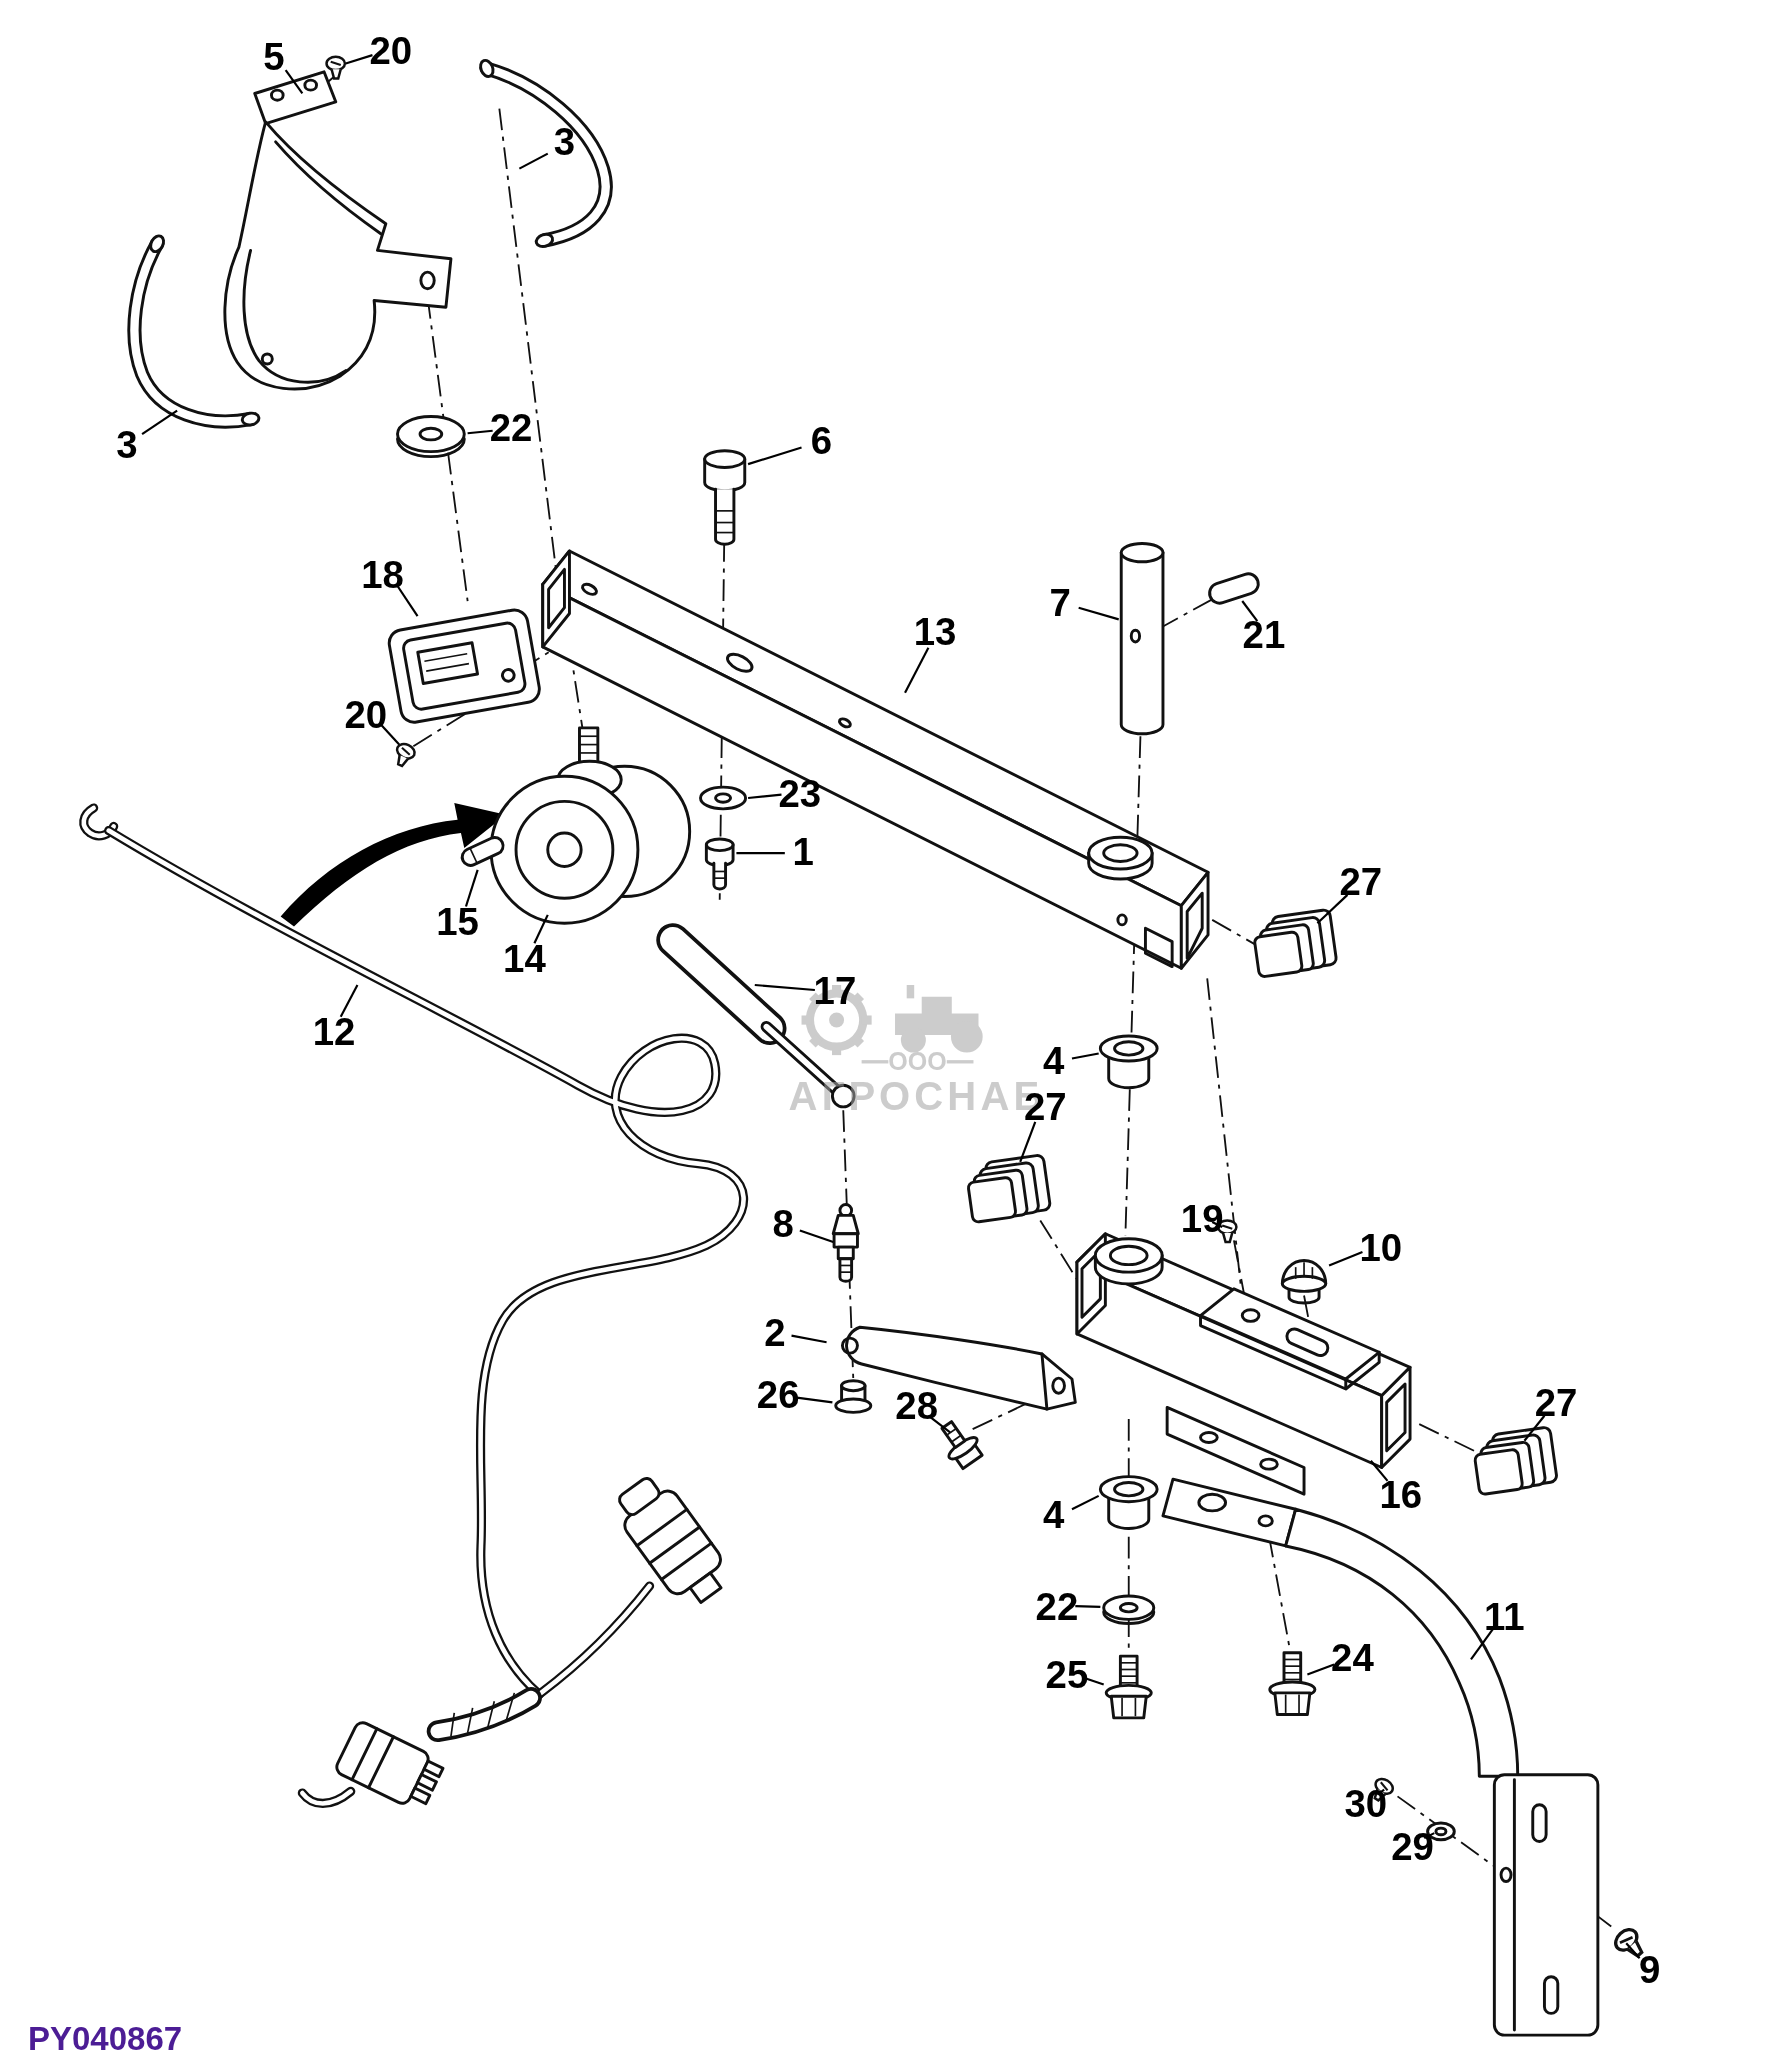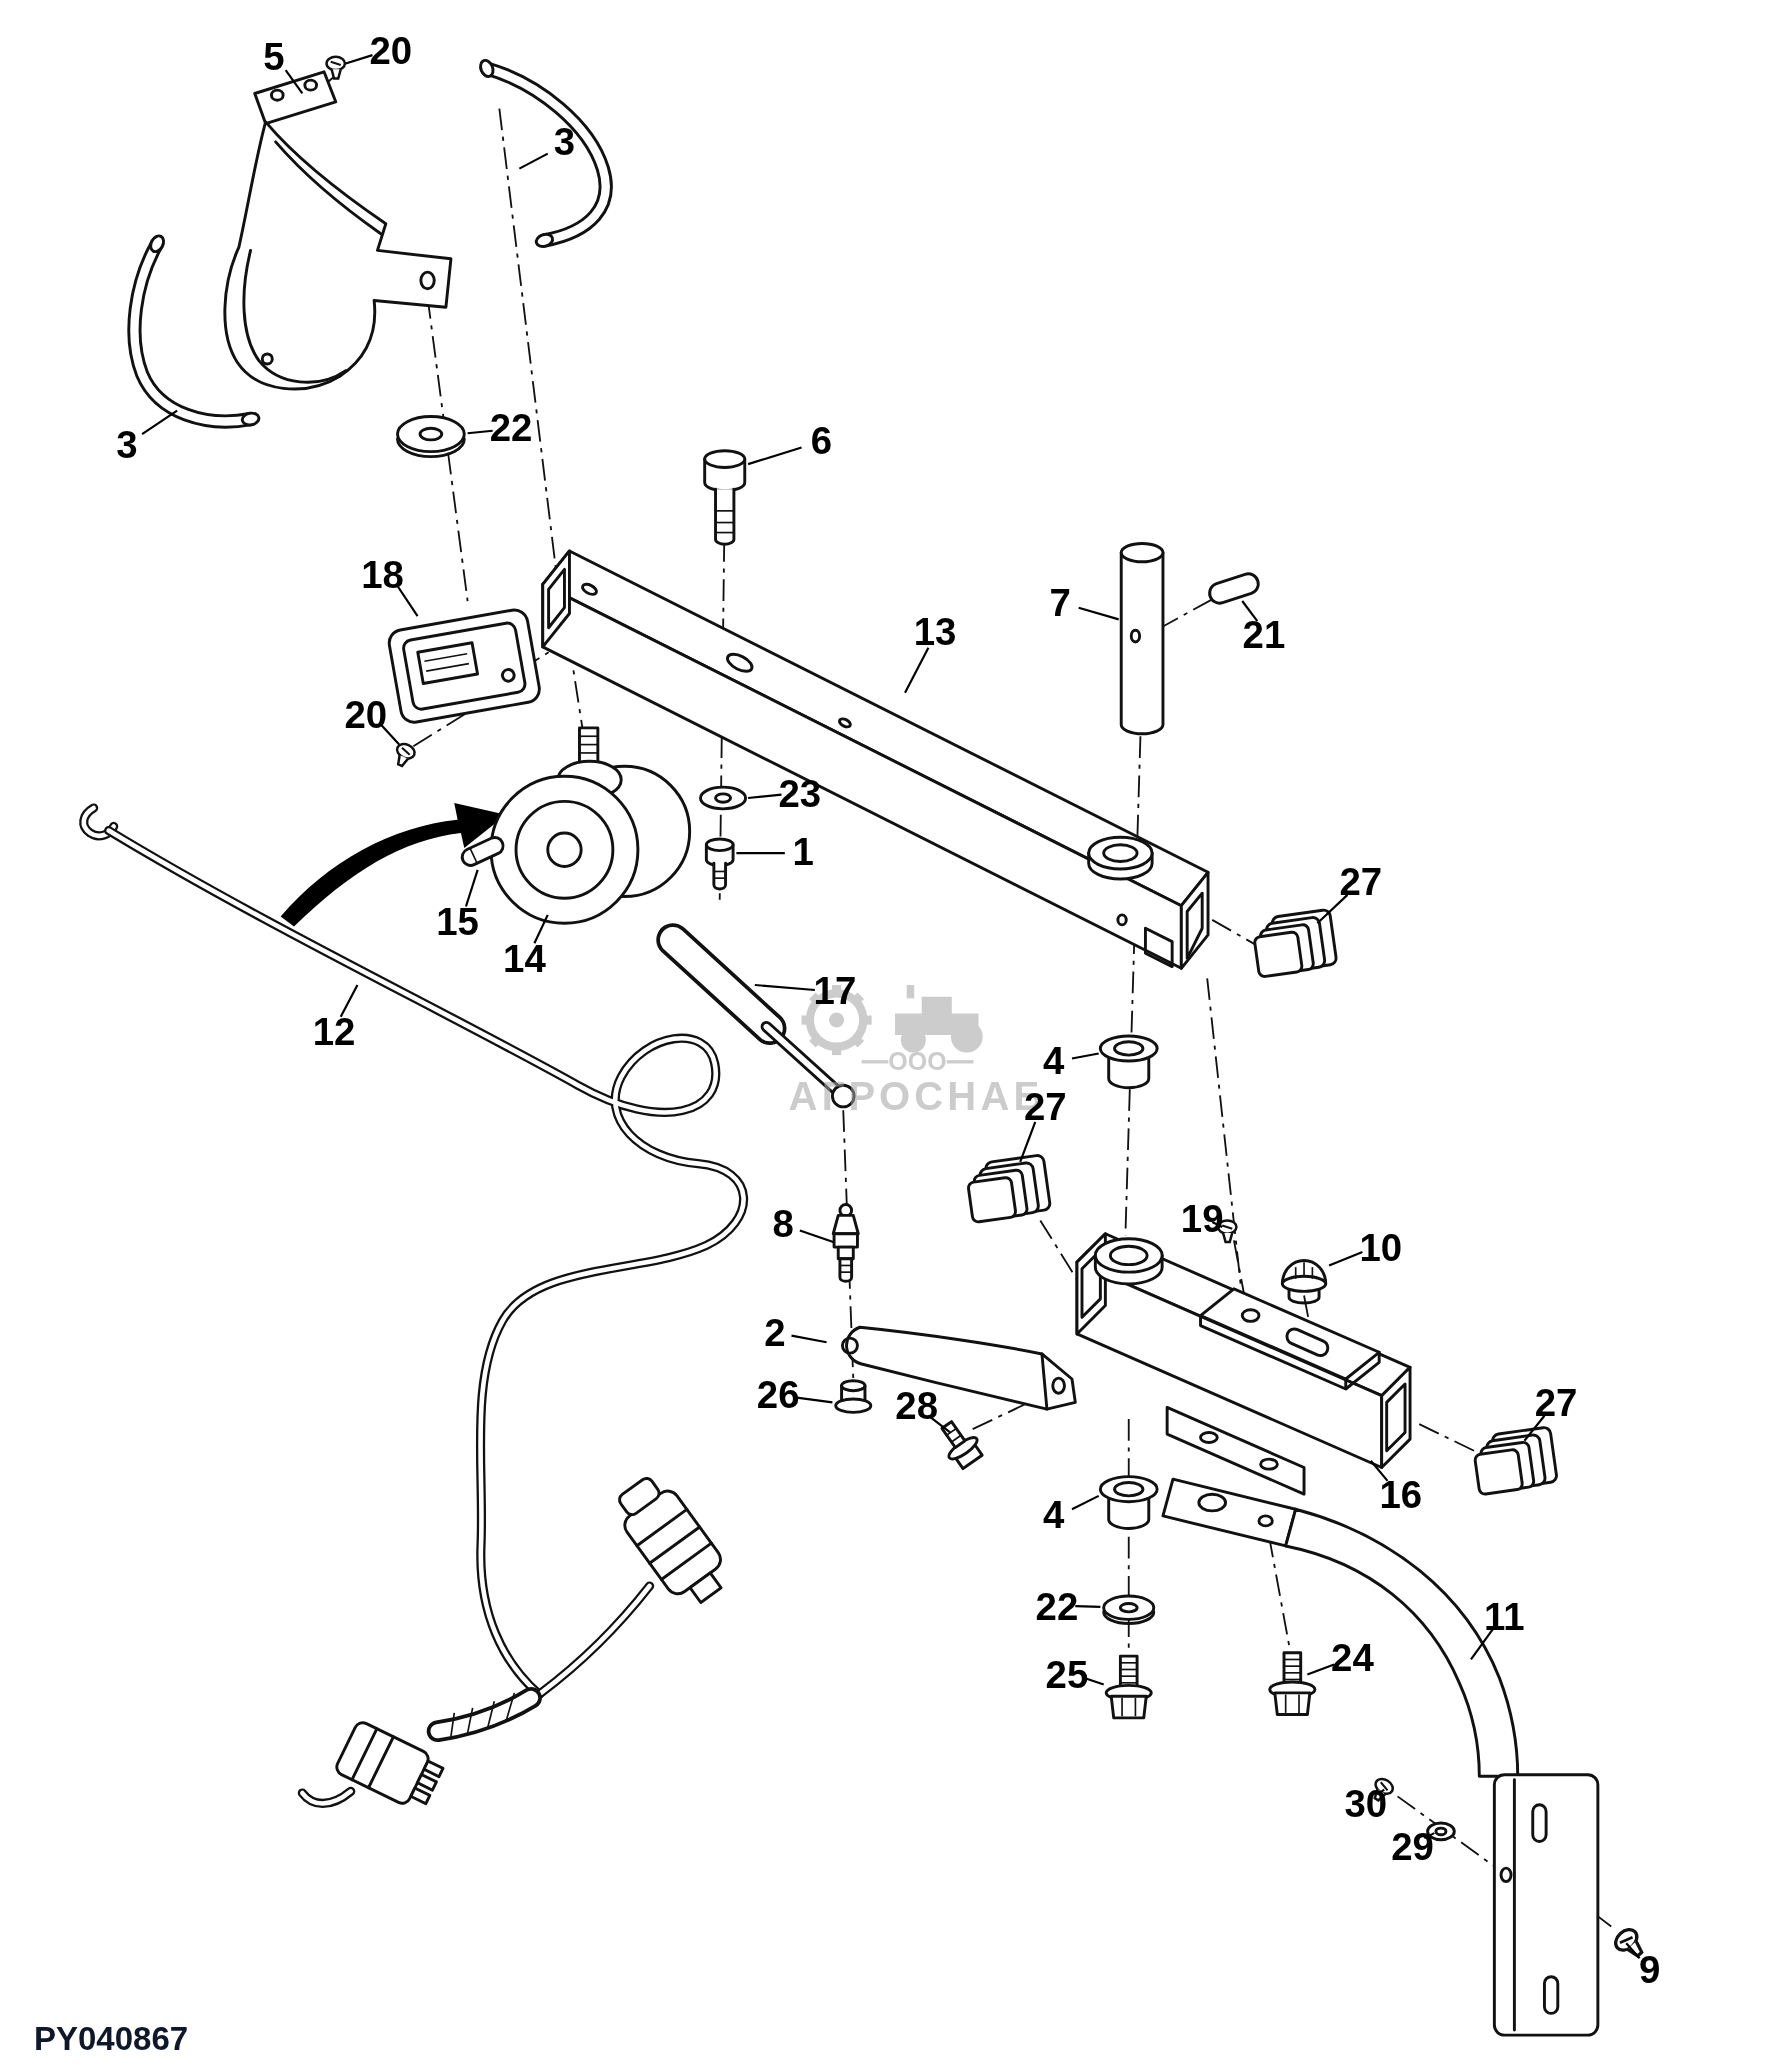--- a/index.html
+++ b/index.html
@@ -20,21 +20,21 @@
   .strut-i{fill:none;stroke:#fff;stroke-width:31;stroke-linecap:round;}
   .rod-o{fill:none;stroke:#111;stroke-width:14;stroke-linecap:round;}
   .rod-i{fill:none;stroke:#fff;stroke-width:7;stroke-linecap:round;}
   .cl{fill:none;stroke:#111;stroke-width:2.2;stroke-dasharray:26 8 5 8;}
   .callout{font:bold 46px "Liberation Sans",sans-serif;fill:#000;text-anchor:middle;dominant-baseline:central;}
   .leader{stroke:#000;stroke-width:2.6;}
   .wm-t1{font:bold 30px "Liberation Sans",sans-serif;fill:#a3a3a3;text-anchor:middle;}
   .wm-t2{font:bold 48px "Liberation Sans",sans-serif;fill:#a3a3a3;text-anchor:middle;letter-spacing:5px;}
   .wm-s{stroke:#a3a3a3;fill:none;}
   .wm-f{fill:#a3a3a3;stroke:none;}
-  .code{position:absolute;left:34px;bottom:13.4px;font:bold 33px "Liberation Sans",sans-serif;color:#0f172a;}
+  .code{position:absolute;left:28px;bottom:13.4px;font:bold 33px "Liberation Sans",sans-serif;color:#4c1d95;}
 </style>
 </head>
 <body>
 
 <div class="page">
 <svg width="1775" height="2071" viewBox="0 0 2126 2481">
 
   <defs>
     <g id="screwS">
       <ellipse cx="0" cy="0" rx="11" ry="8" fill="#fff" stroke="#111" stroke-width="3"></ellipse>

